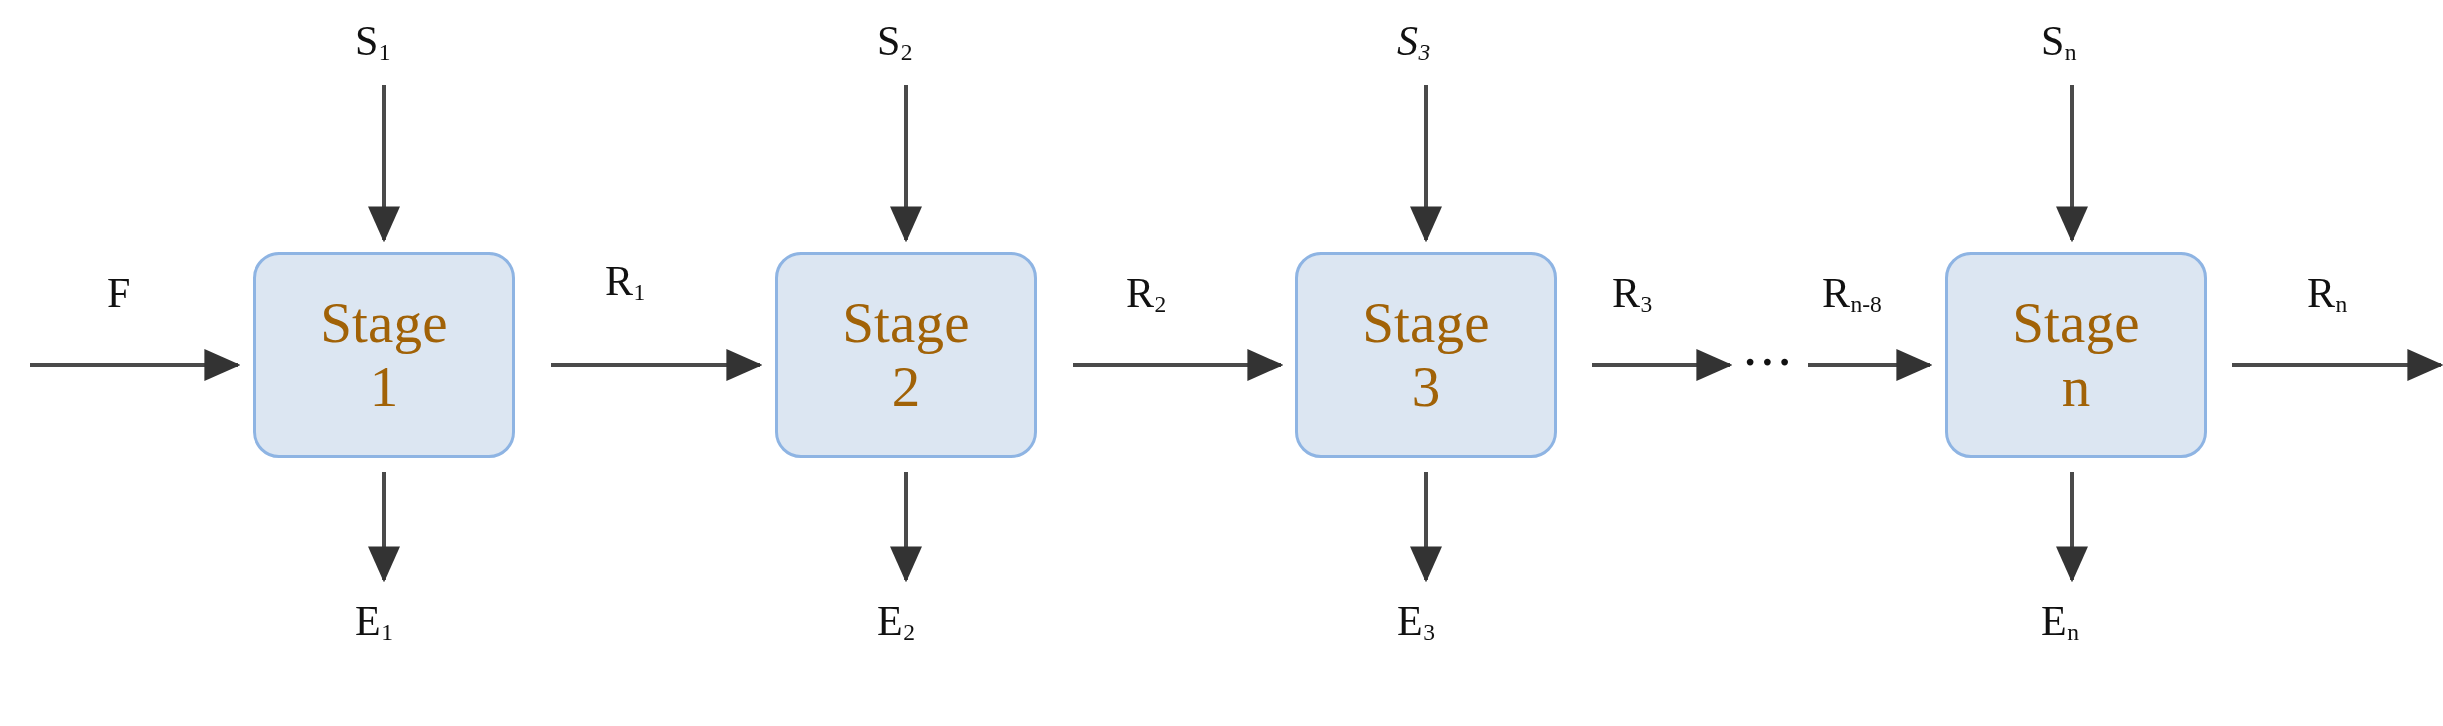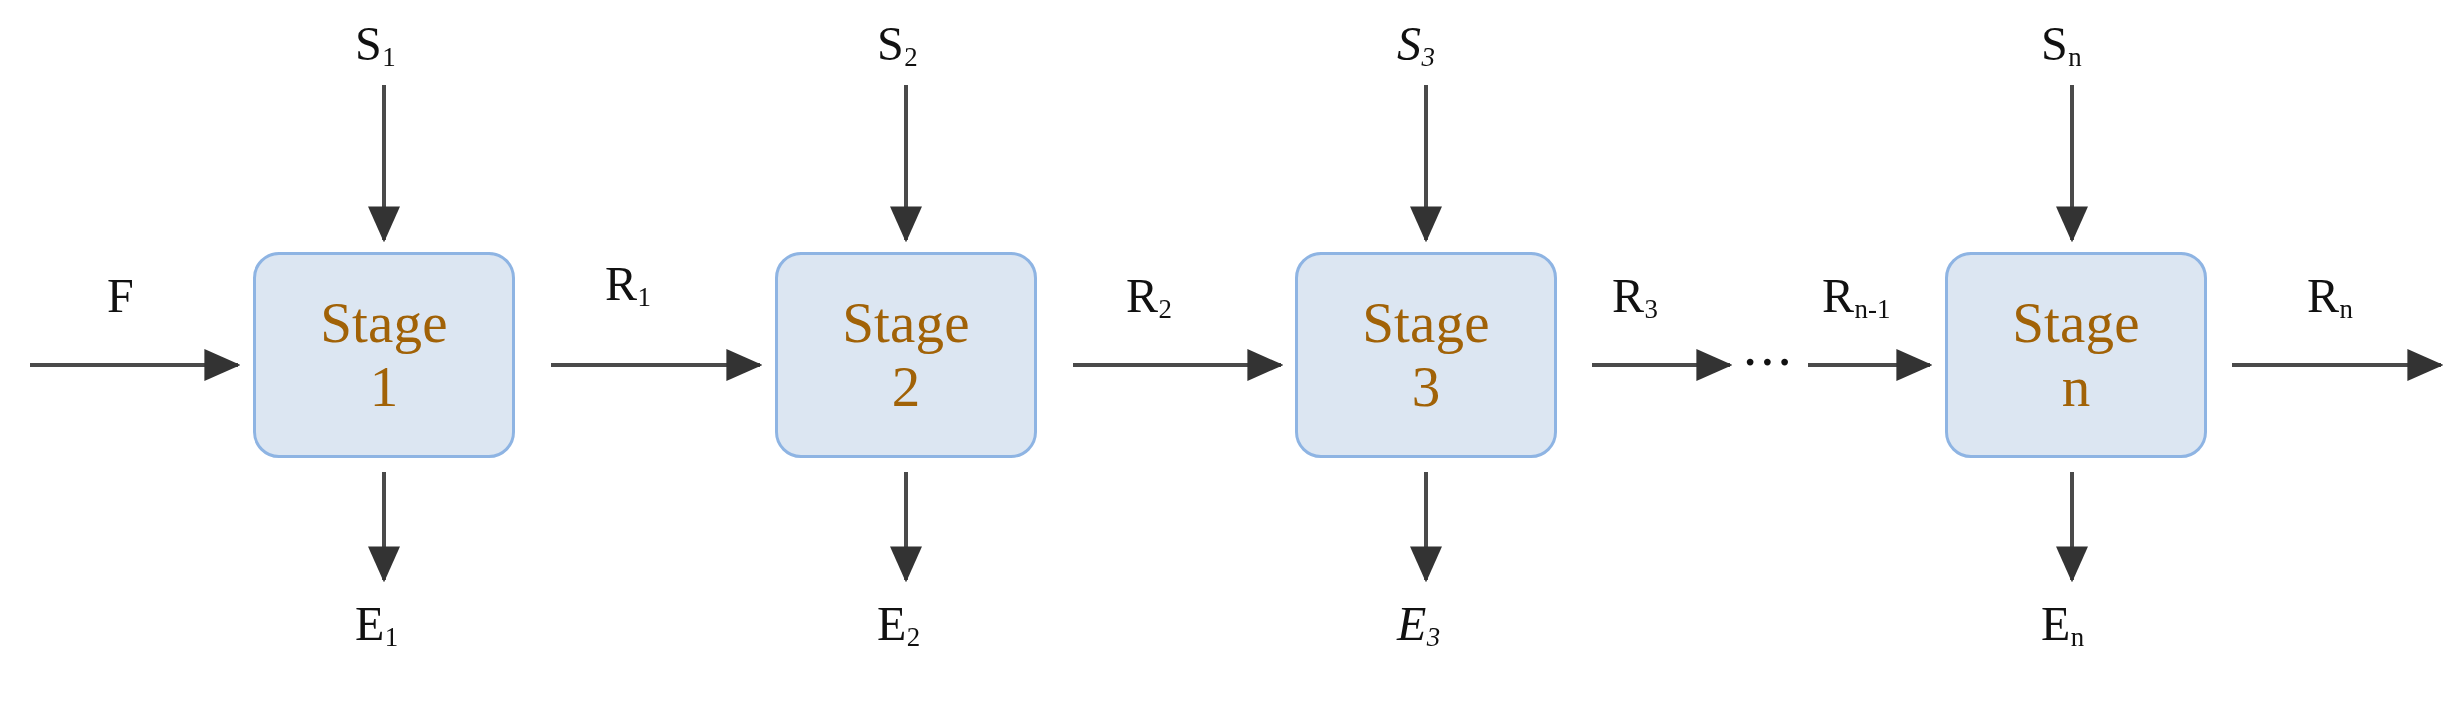--- a/index.html
+++ b/index.html
@@ -27,21 +27,21 @@
   }
   .stage-box .ln{
     font-size:57px;
     letter-spacing:0.2px;
     color:#a16207;
   }
 
   
   .lbl{
     position:absolute;
-    font-size:48px;
+    font-size:42px;
     color:#111111;
     white-space:nowrap;
     line-height:1;
   }
   .lbl sub{
     font-size:0.56em;
     vertical-align:baseline;
     position:relative;
     top:0.22em;
     left:0.02em;
@@ -119,40 +119,40 @@
   <div class="lbl" style="left:2041px;top:20px;">
     <span>S</span><sub>n</sub>
   </div>
 
   <div class="lbl" style="left:355px;top:600px;">
     <span>E</span><sub>1</sub>
   </div>
   <div class="lbl" style="left:877px;top:600px;">
     <span>E</span><sub>2</sub>
   </div>
-  <div class="lbl" style="left:1397px;top:600px;font-style:italic;">
+  <div class="lbl" style="left:1397px;top:600px;">
     <span>E</span><sub>3</sub>
   </div>
   <div class="lbl" style="left:2041px;top:600px;">
     <span>E</span><sub>n</sub>
   </div>
 
   <div class="lbl" style="left:107px;top:272px;">
     <span>F</span>
   </div>
   <div class="lbl" style="left:605px;top:260px;">
     <span>R</span><sub>1</sub>
   </div>
   <div class="lbl" style="left:1126px;top:272px;text-align:center;">
     <span>R</span><sub>2</sub>
   </div>
   <div class="lbl" style="left:1612px;top:272px;">
     <span>R</span><sub>3</sub>
   </div>
   <div class="ellipsis" style="left:1743px;top:317px;">...</div>
   <div class="lbl" style="left:1822px;top:272px;">
-    <span>R</span><sub>n-1</sub>
+    <span>R</span><sub>n-8</sub>
   </div>
   <div class="lbl" style="left:2286px;top:272px;margin-left:21px;">
     <span>R</span><sub>n</sub>
   </div>
 
 </div>
 
 </body></html>

